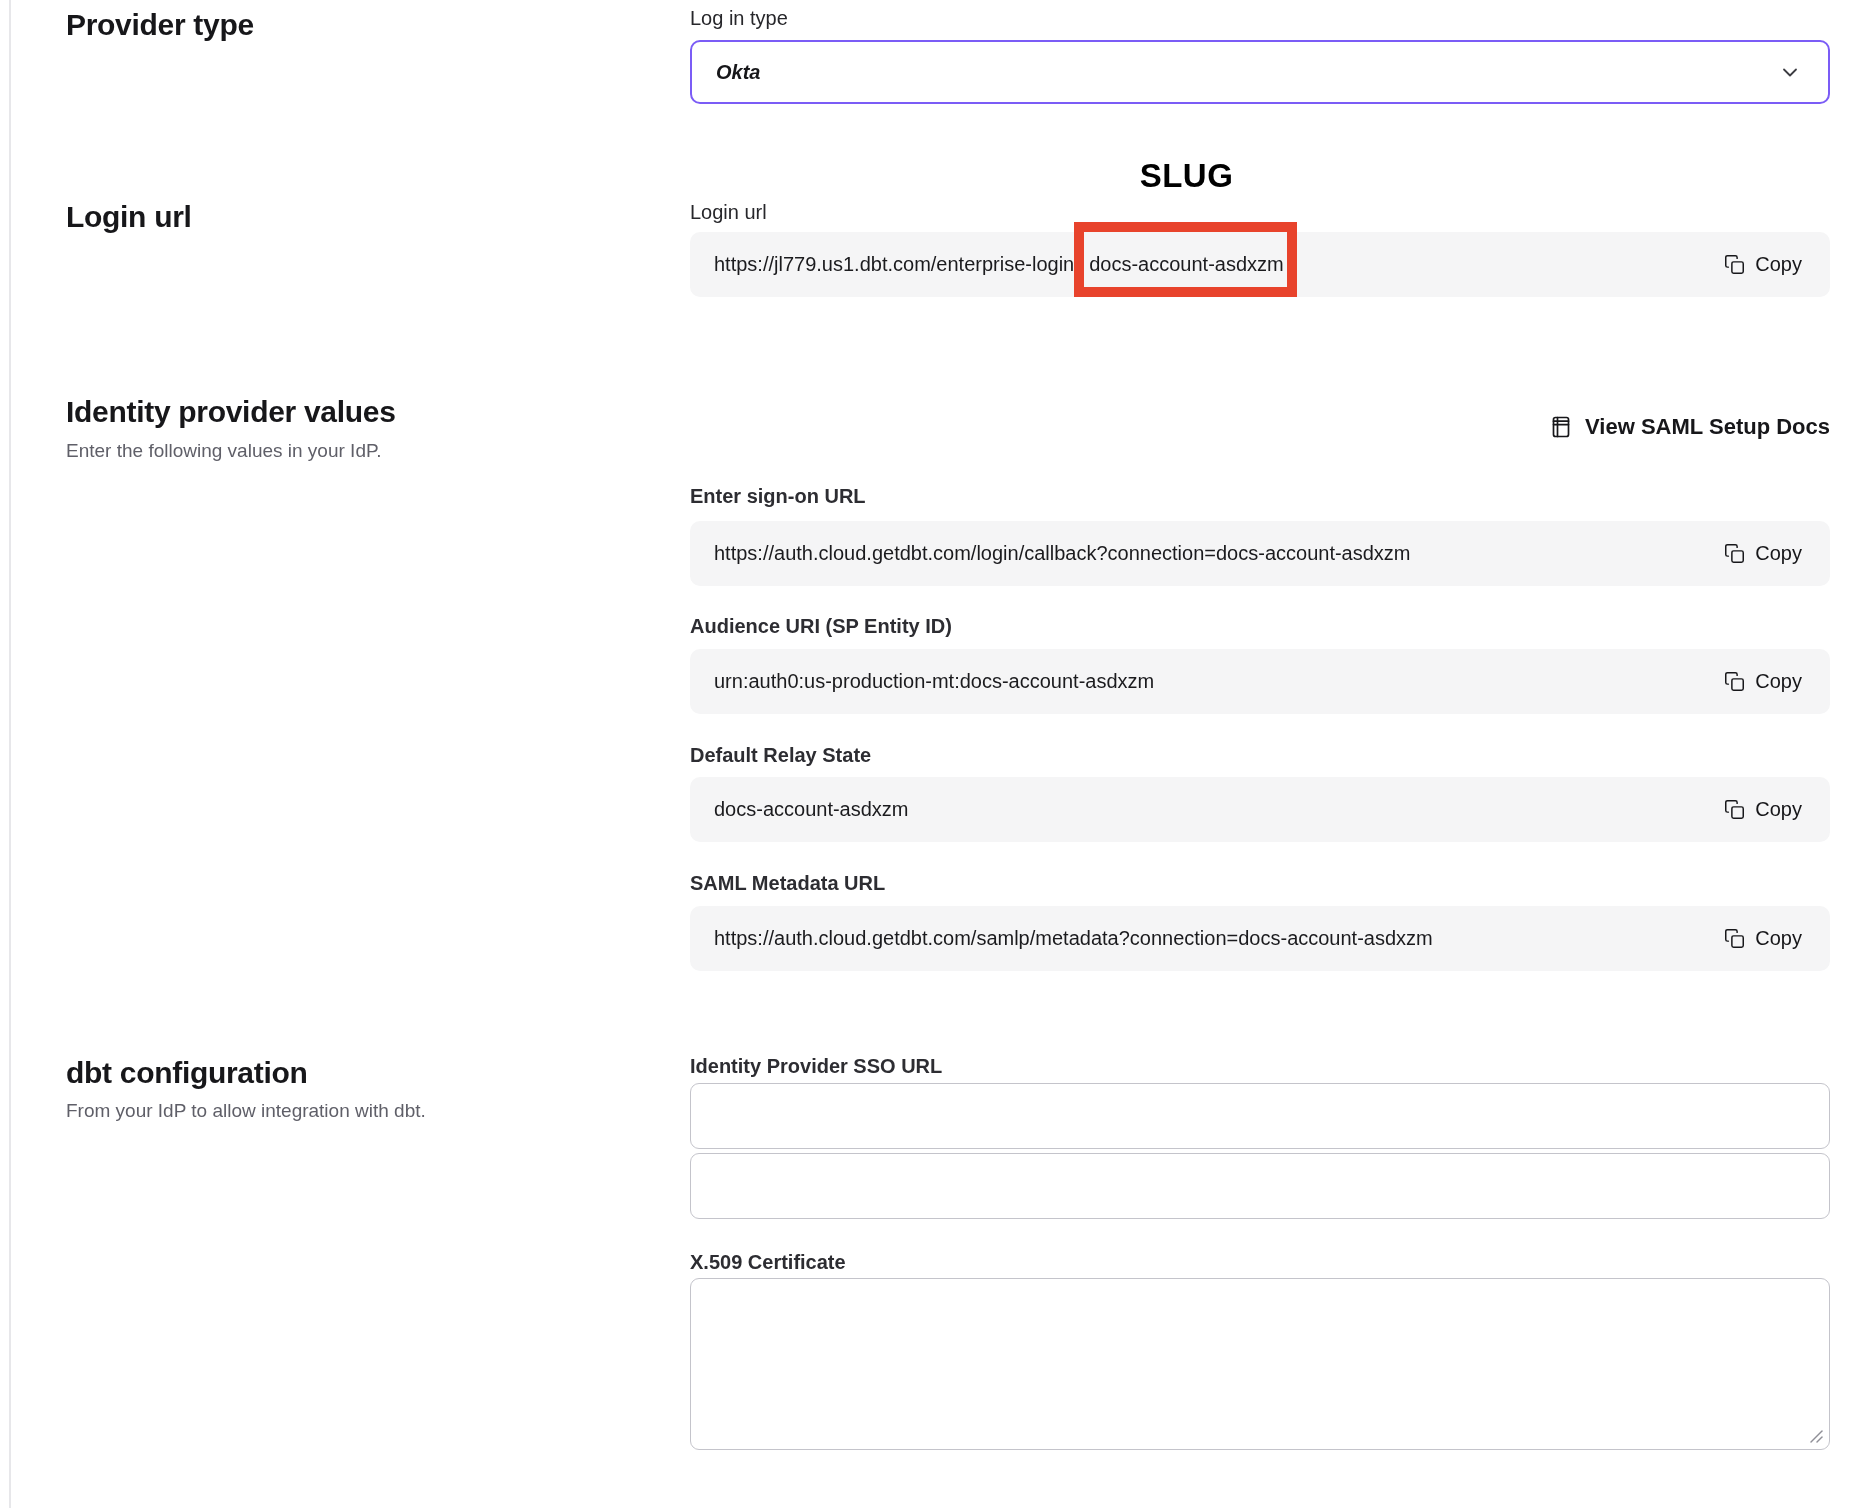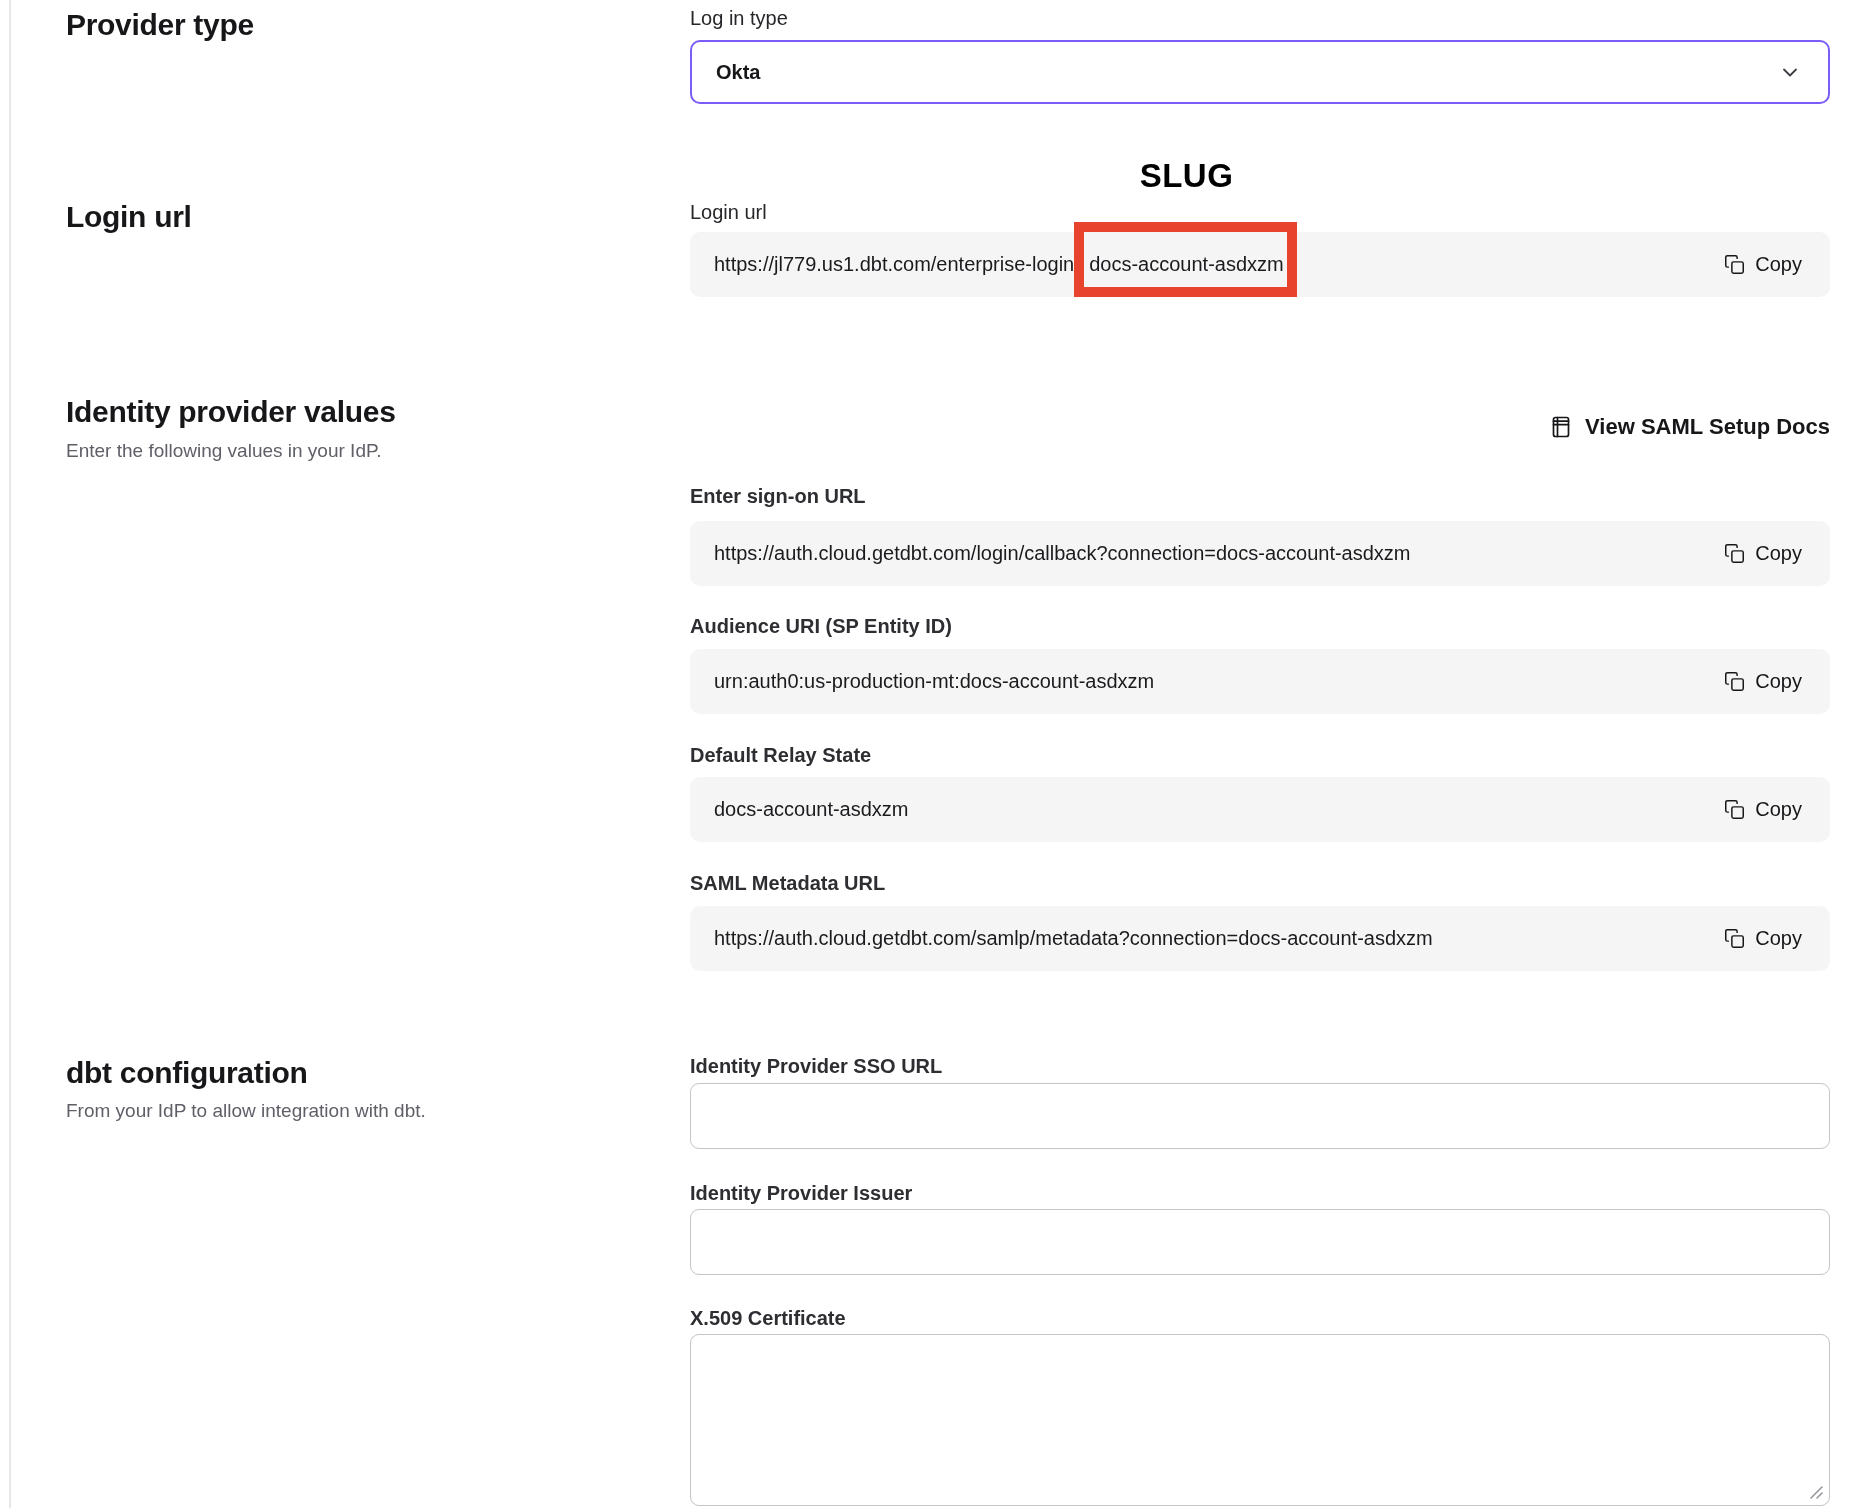--- a/index.html
+++ b/index.html
@@ -14,21 +14,21 @@
   .lsub { position:absolute; left:66px; font-size:19px; font-weight:400; color:#5f5f68; }
 
   
   .col-right { position:absolute; left:690px; top:0; width:1140px; }
 
   .field-label { font-size:20px; color:#27272b; line-height:24px; }
   .field-label.sem { font-weight:600; color:#2d2d32; }
 
   .select-box { margin-top:10px; height:64px; border:2.5px solid #7b5cf6; border-radius:10px;
                 background:#fff; display:flex; align-items:center; justify-content:space-between;
-                padding:0 26px 0 24px; cursor:pointer; }
+                padding:0 26px 0 24px; cursor:pointer;font-style:italic; }
   .select-value { font-size:20px; font-weight:600; color:#17171a; }
 
   .gray-field { height:65px; background:#f5f5f6; border-radius:10px; display:flex; align-items:center;
                 justify-content:space-between; padding:0 28px 0 24px; }
   .field-value { font-size:20px; color:#1b1b1e; white-space:nowrap; }
 
   .copy-btn { display:flex; align-items:center; gap:10px; background:none; border:none; cursor:pointer;
               font-family:inherit; font-size:20px; font-weight:500; color:#17171a; }
 
   .docs-link { display:flex; align-items:center; gap:12px; font-size:22px; font-weight:700;
@@ -156,21 +156,20 @@
               <path d="M5 15H4a2 2 0 0 1-2-2V4a2 2 0 0 1 2-2h9a2 2 0 0 1 2 2v1"></path>
             </svg>
         </span>
         <span>Copy</span>
       </button>
     </div>
 
     <div class="field-label sem" style="margin-top:83px;">Identity Provider SSO URL</div>
     <input class="white-input" style="margin-top: 5px;" type="text" value="">
 
-    <div class="field-label sem" style="margin-top:32px;">Identity Provider Issuer</div>
     <input class="white-input" style="margin-top: 4px;" type="text" value="">
 
     <div class="field-label sem" style="margin-top:31px;">X.509 Certificate</div>
     <div class="textarea-wrap">
       <textarea class="white-textarea" value="" style=""></textarea>
       <span class="icon resize-handle">
         <svg width="16" height="16" viewBox="0 0 16 16" fill="none" stroke="#8f8f97" stroke-width="1.5" stroke-linecap="round">
             <line x1="14" y1="3" x2="3" y2="14"></line>
             <line x1="14" y1="9" x2="9" y2="14"></line>
           </svg>

